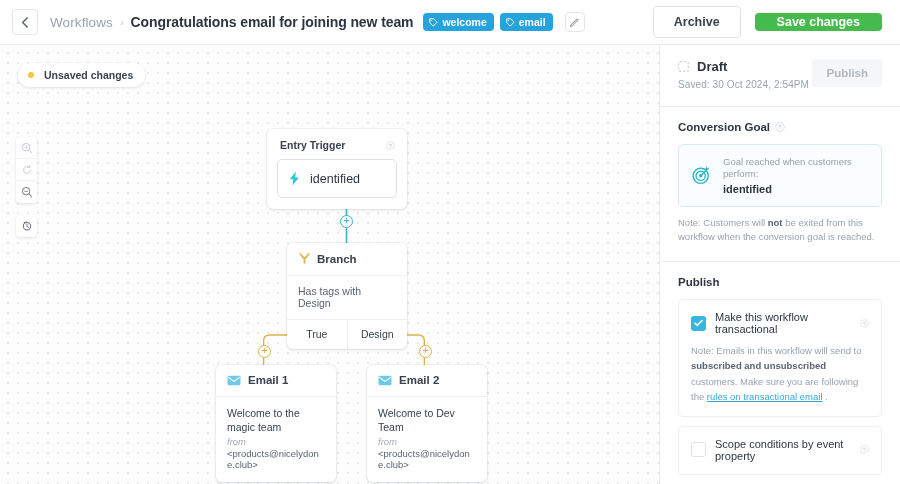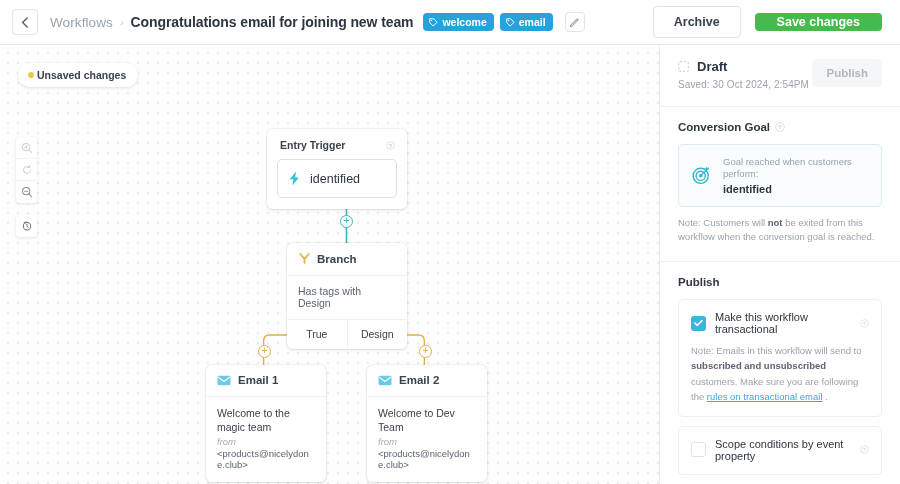--- a/index.html
+++ b/index.html
@@ -65,21 +65,21 @@
     background-size: 10px 10px;
     background-position: 3px 3px;
     border-right: 1px solid #e8eaed;
   }
 
   .unsaved-chip {
     position: absolute; left: 18px; top: 18px;
     background: #fff; border-radius: 13px;
     box-shadow: 0 1px 3px rgba(30,40,60,.14);
     font-size: 10.5px; font-weight: 700; color: #39424d;
-    padding: 6px 12px 6px 10px; display: flex; align-items: center; gap: 3px;
+    padding: 6px 12px 6px 10px; display: flex; align-items: center; gap: 10px;
     z-index: 6; white-space: nowrap;
   }
   .unsaved-dot { width: 6px; height: 6px; border-radius: 50%; background: #f2c744; }
 
   .zoom-group {
     position: absolute; left: 16px; top: 92px; width: 21px;
     background: #fff; border-radius: 4px;
     box-shadow: 0 1px 3px rgba(30,40,60,.13);
     display: flex; flex-direction: column; z-index: 6;
   }
@@ -124,21 +124,21 @@
     border-bottom: 1px solid #eef0f2;
   }
   .branch-legs { display: flex; }
   .branch-leg {
     flex: 1; text-align: center; padding: 8px 0 9px 0;
     font-size: 10.5px; color: #39424d; cursor: pointer;
   }
   .branch-leg.left { border-right: 1px solid #eef0f2; }
 
   .email-node { top: 320px; width: 120px; }
-  .email-node.e1 { left: 206px; }
+  .email-node.e1 { left: 216px; }
   .email-node.e2 { left: 367px; }
   .email-head {
     display: flex; align-items: center; gap: 7px;
     padding: 9px 10px 10px 11px; font-size: 11.5px; font-weight: 700; color: #39424d;
     border-bottom: 1px solid #eef0f2;
   }
   .email-body { padding: 9px 11px 12px 11px; }
   .email-subject { font-size: 10.5px; color: #39424d; line-height: 1.35; }
   .email-from-label { font-size: 9.5px; color: #a5acb5; font-style: italic; margin-top: 2px; }
   .email-addr { font-size: 9.5px; color: #5a6472; margin-top: 1px; word-break: break-all; }

